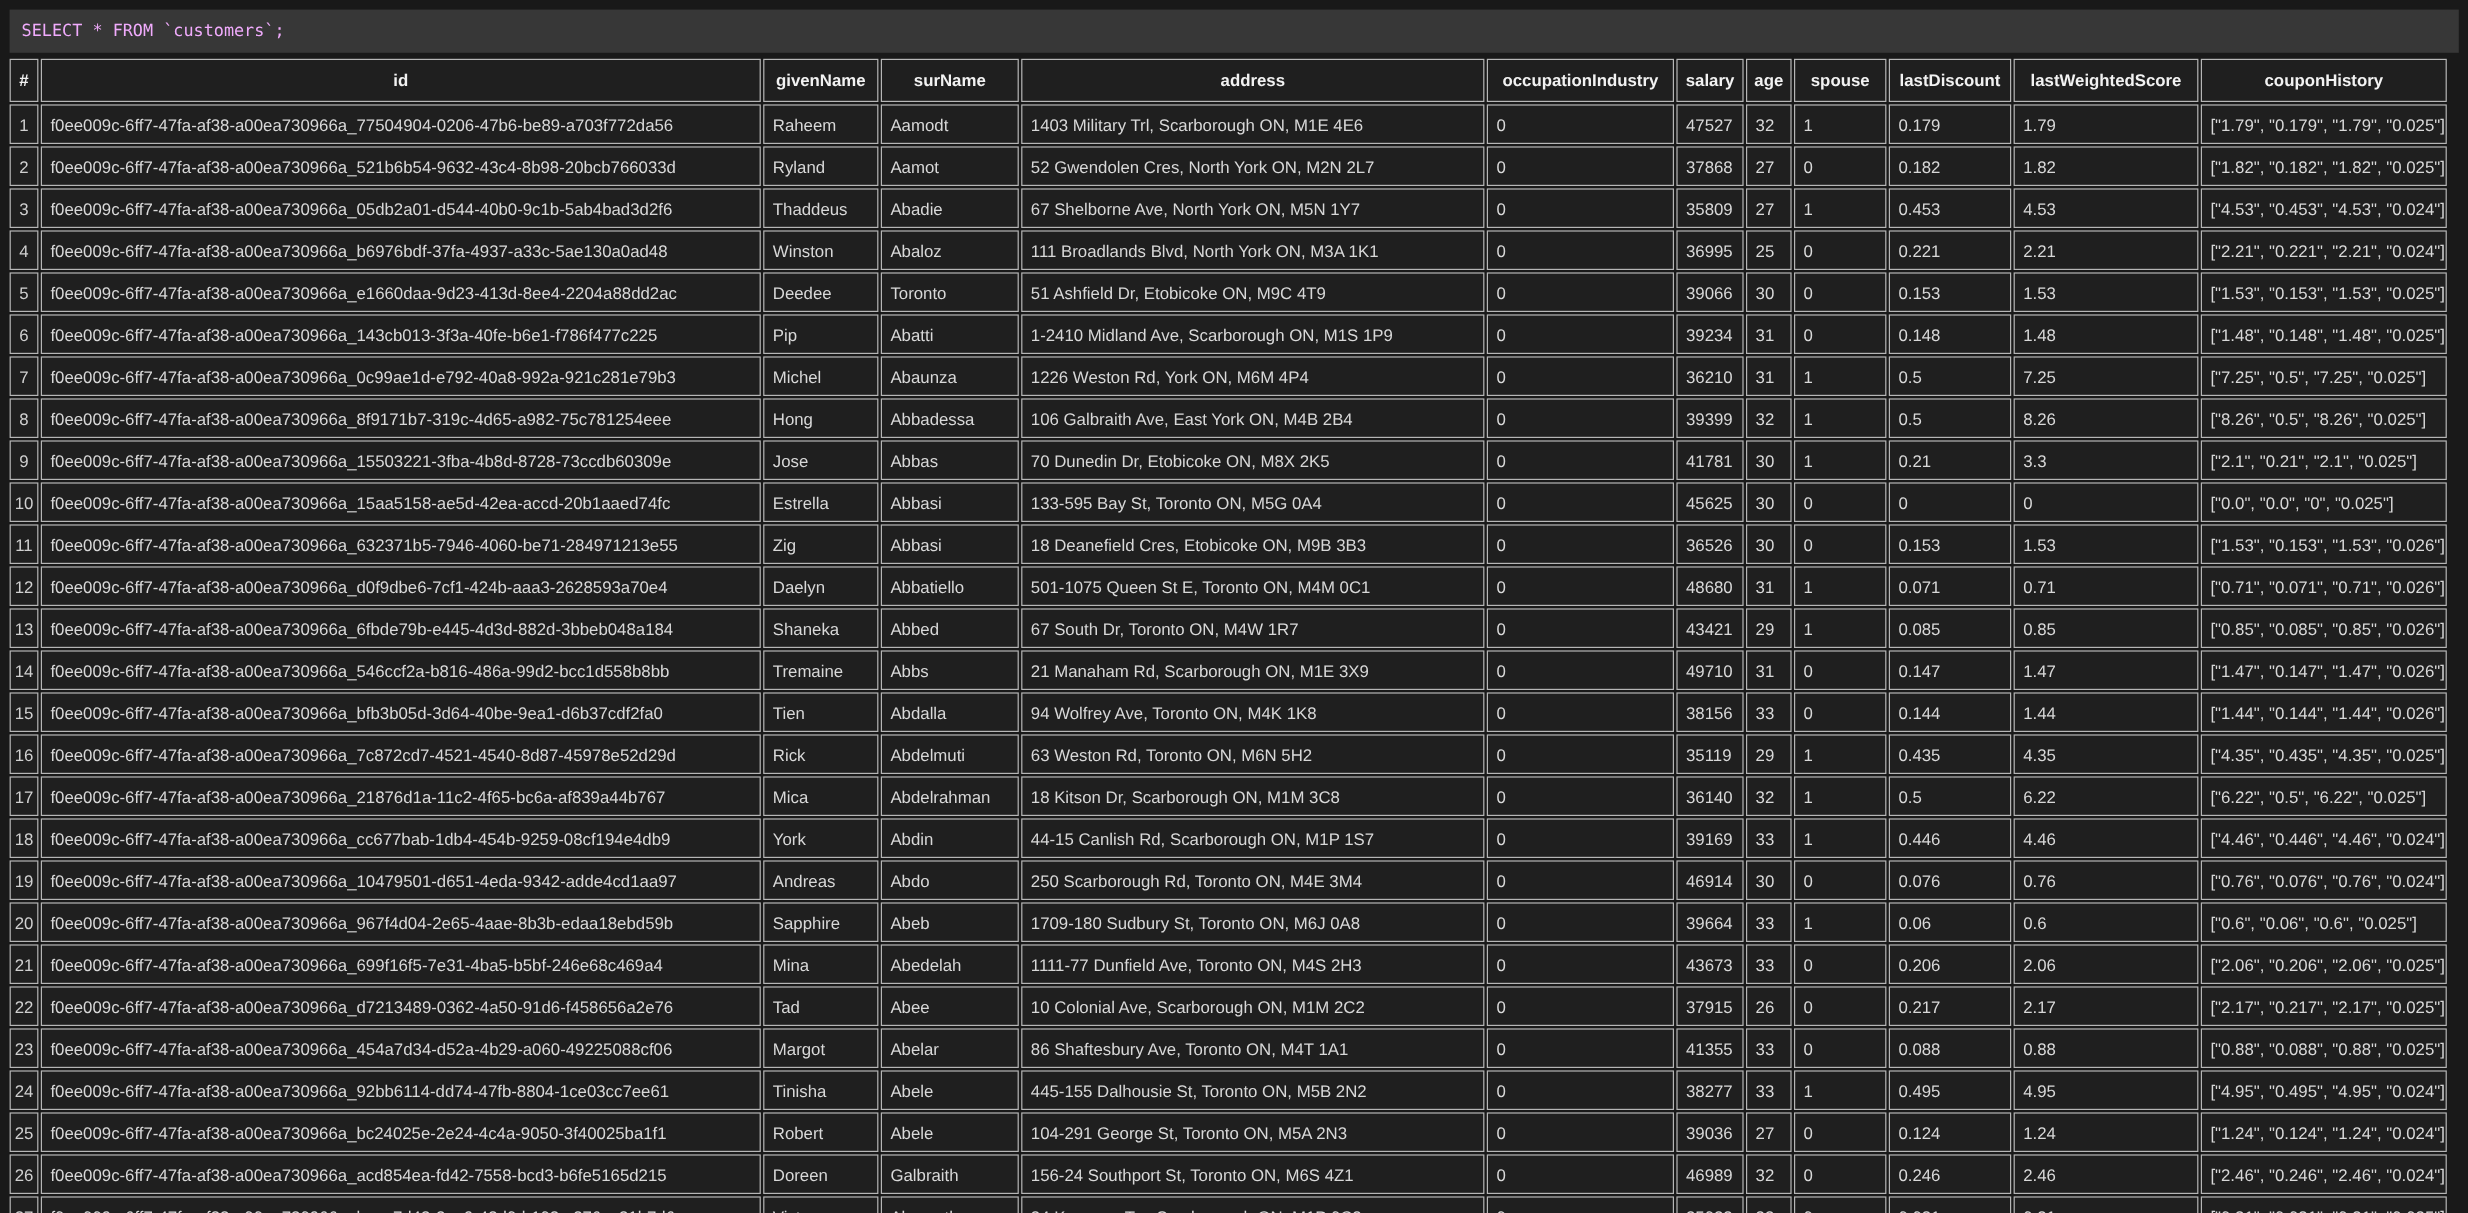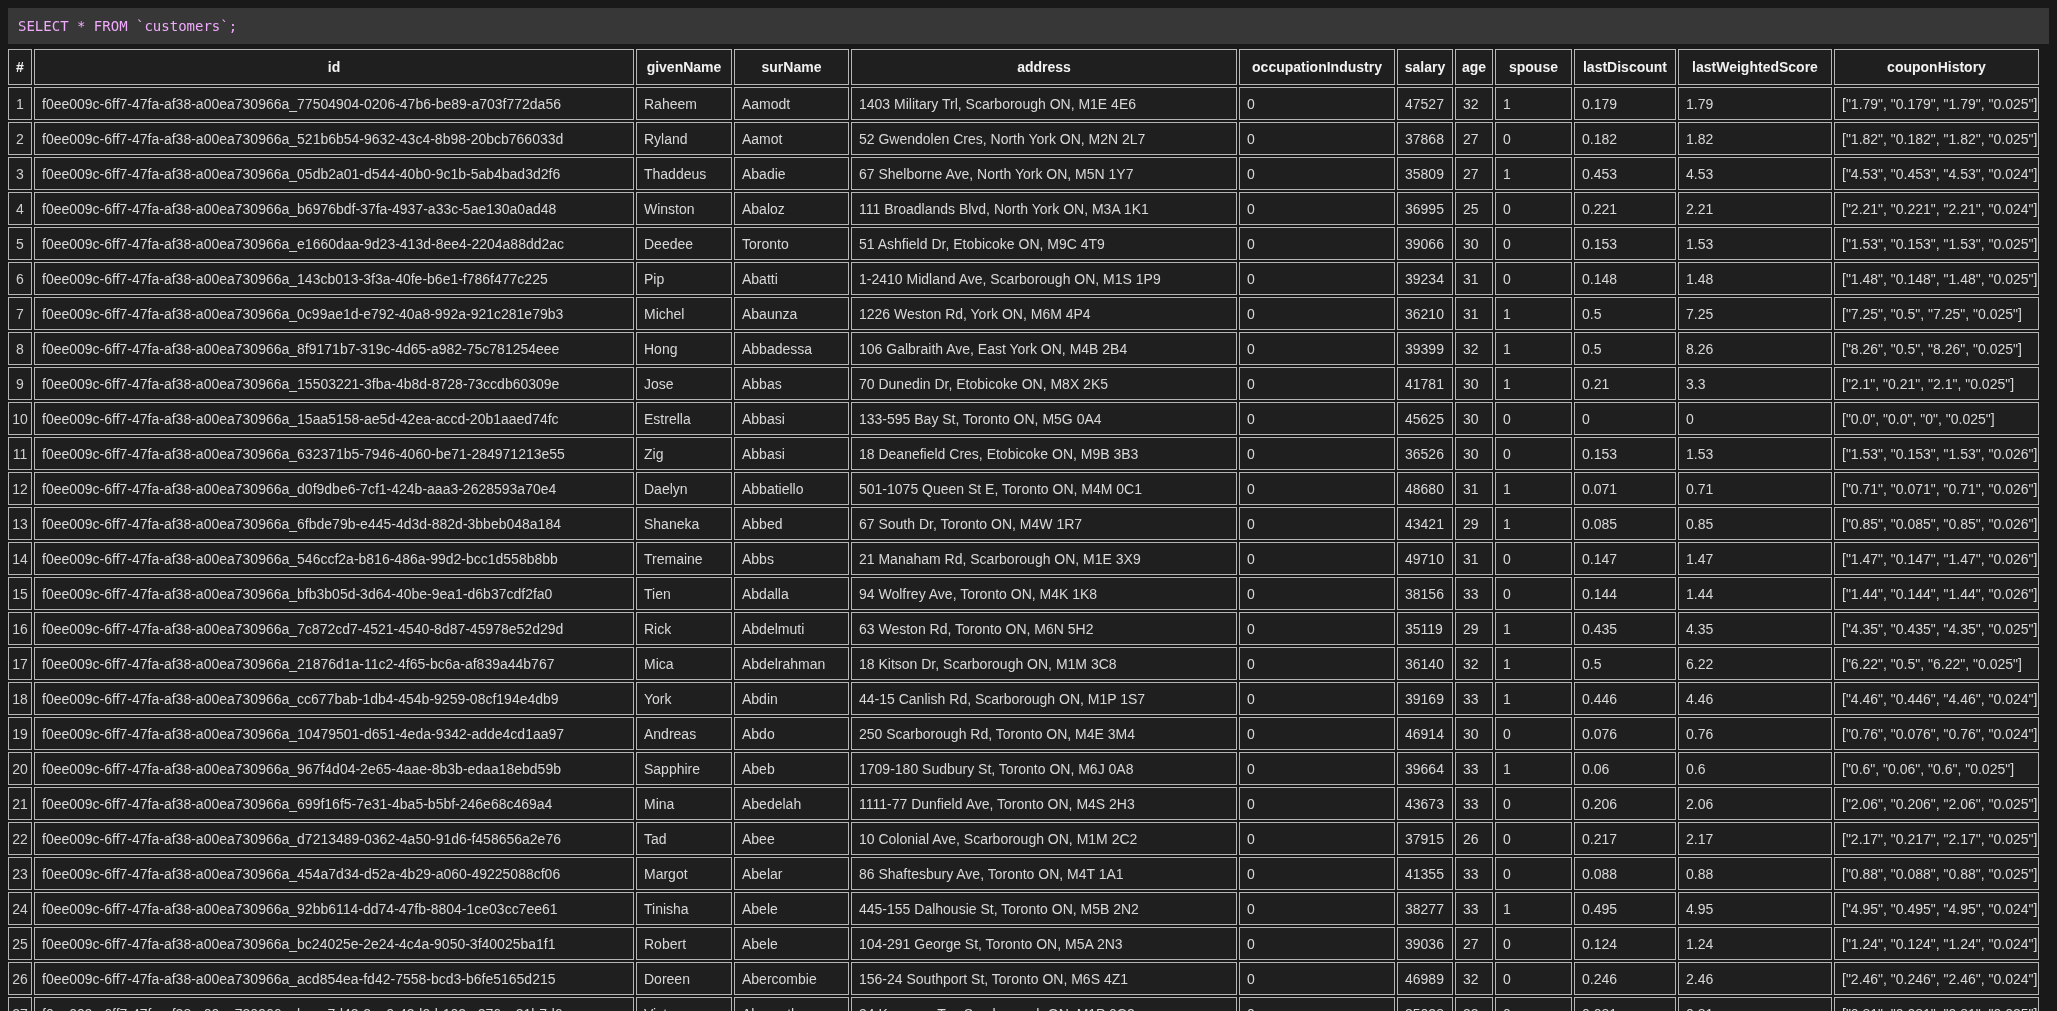--- a/index.html
+++ b/index.html
@@ -459,21 +459,21 @@
           <td class="col-7">27</td>
           <td class="col-8">0</td>
           <td class="col-9">0.124</td>
           <td class="col-10">1.24</td>
           <td class="col-11">["1.24", "0.124", "1.24", "0.024"]</td>
         </tr>
         <tr>
           <td class="col-0">26</td>
           <td class="col-1">f0ee009c-6ff7-47fa-af38-a00ea730966a_acd854ea-fd42-7558-bcd3-b6fe5165d215</td>
           <td class="col-2">Doreen</td>
-          <td class="col-3">Abercombie</td>
+          <td class="col-3">Galbraith</td>
           <td class="col-4">156-24 Southport St, Toronto ON, M6S 4Z1</td>
           <td class="col-5">0</td>
           <td class="col-6">46989</td>
           <td class="col-7">32</td>
           <td class="col-8">0</td>
           <td class="col-9">0.246</td>
           <td class="col-10">2.46</td>
           <td class="col-11">["2.46", "0.246", "2.46", "0.024"]</td>
         </tr>
         <tr>

